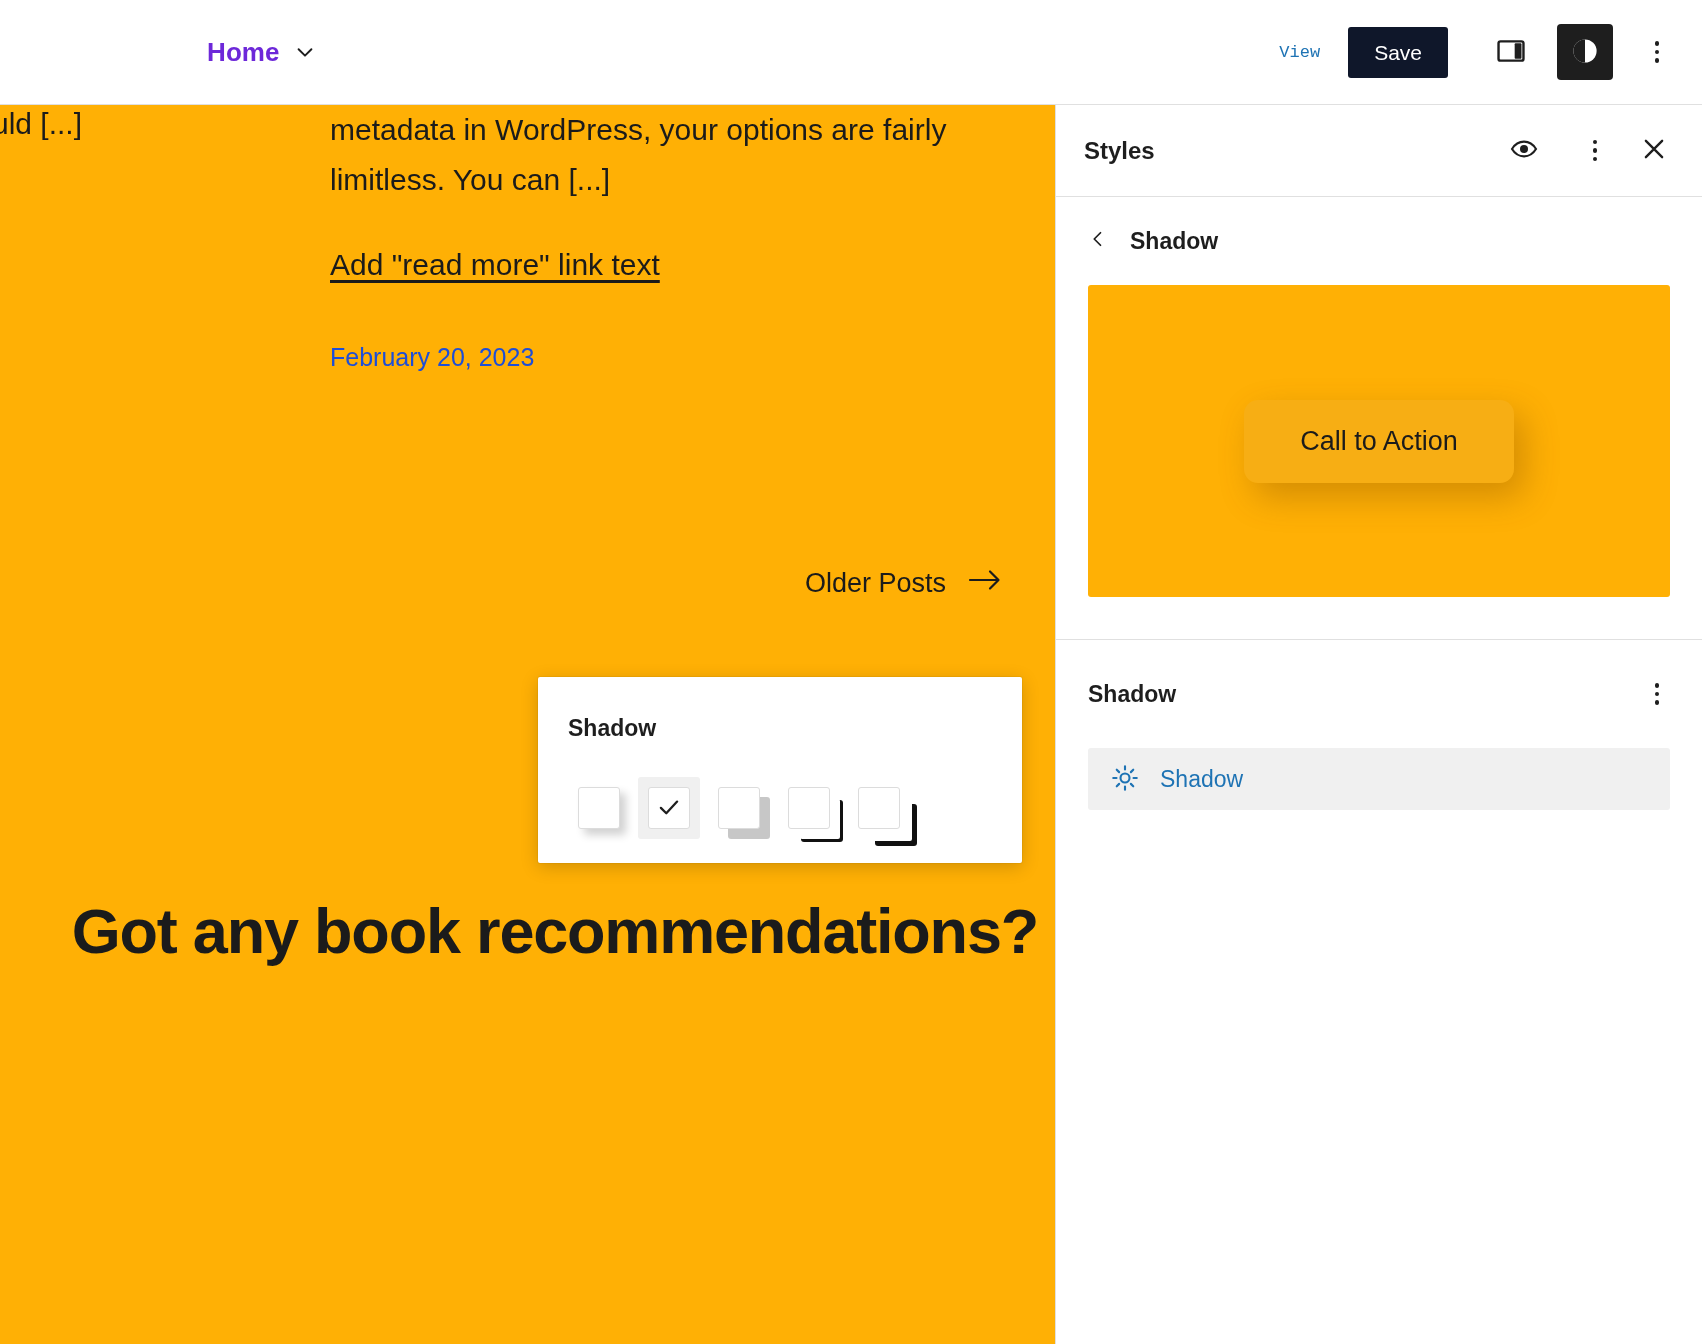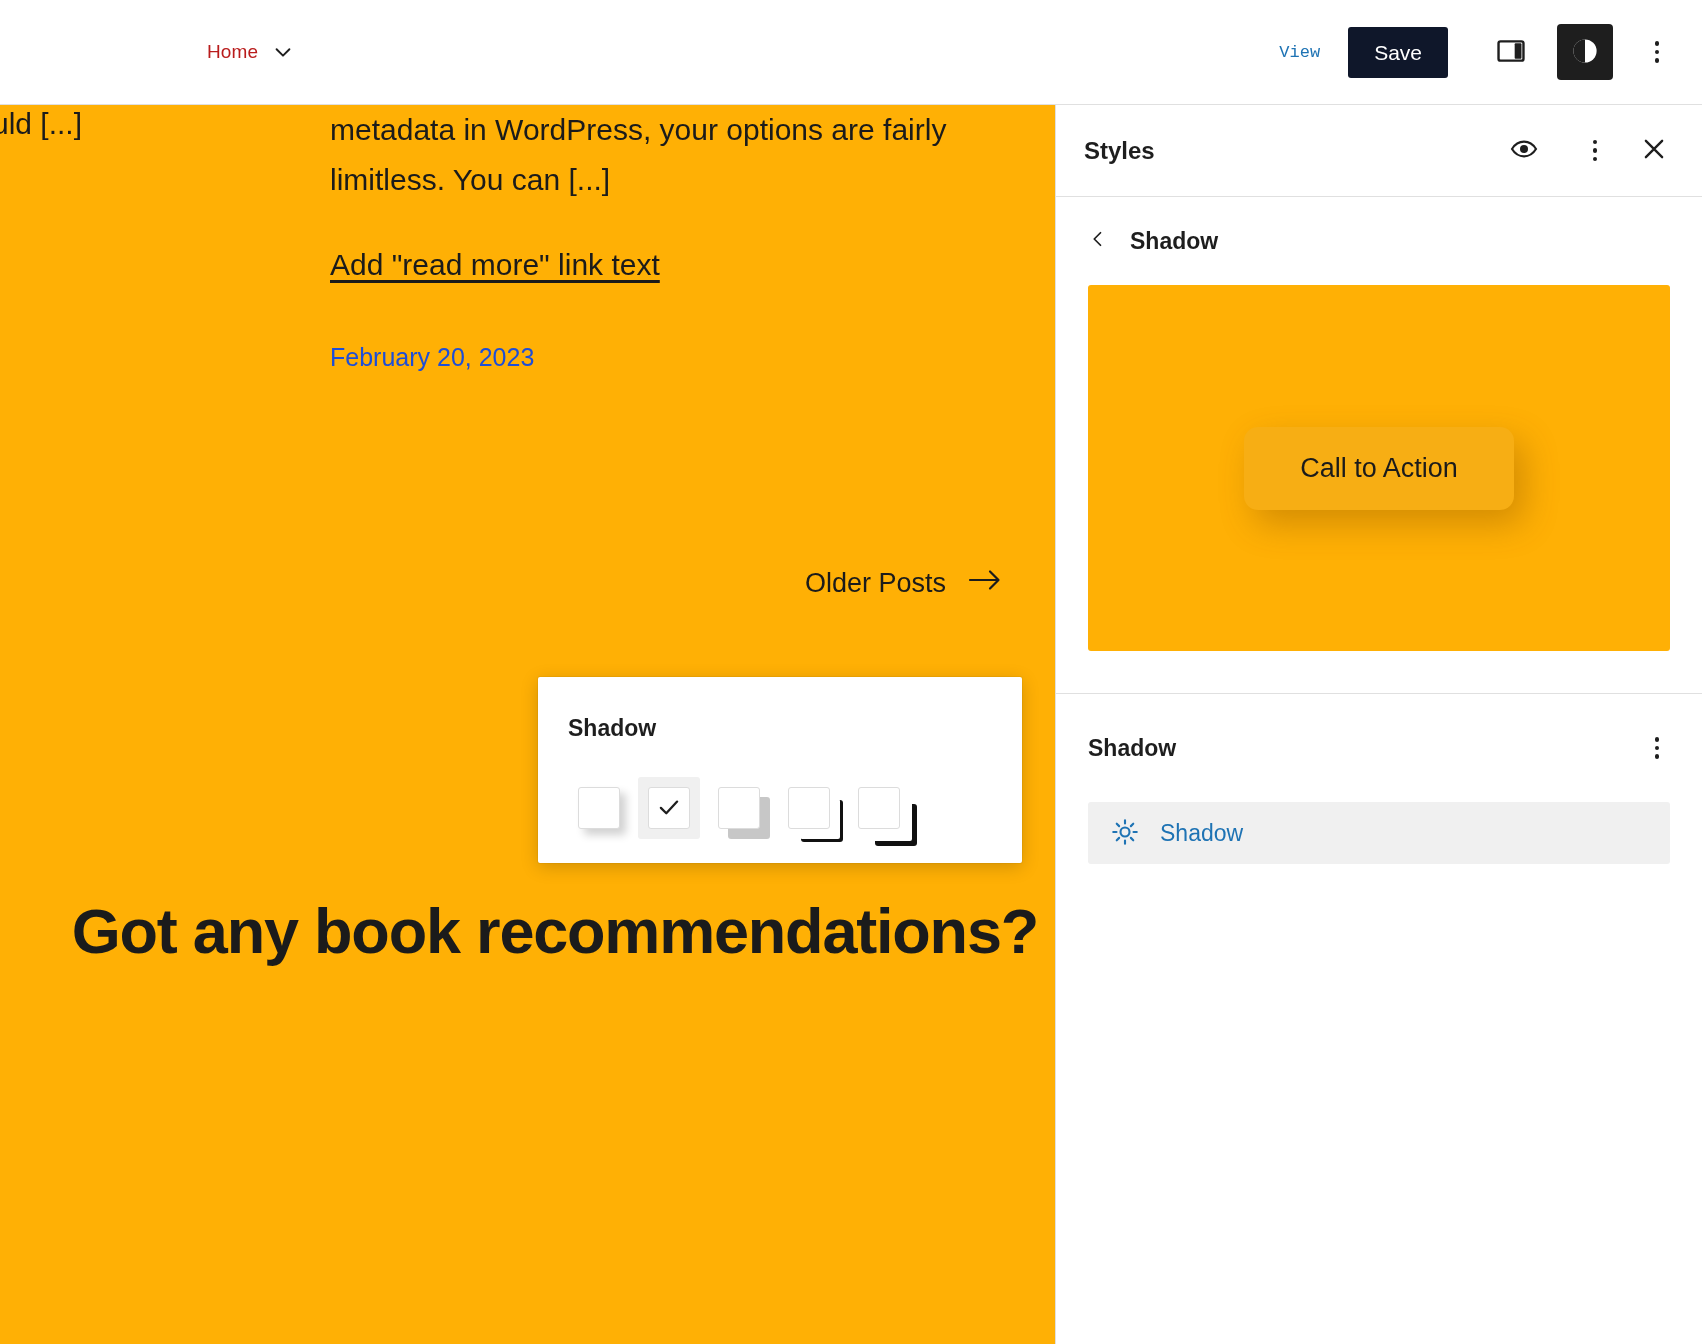--- a/index.html
+++ b/index.html
@@ -19,21 +19,21 @@
     display: flex; align-items: center;
   }
   .doc-switcher {
     display: flex; align-items: center; gap: 14px;
     margin-left: 197px;
     padding: 8px 10px;
     border-radius: 3px;
     cursor: pointer;
   }
   .doc-switcher .title {
-    font-size: 19px; color: #b91c1c; font-weight: 400;
+    font-size: 26px; color: #6d28d9; font-weight: 700;
     letter-spacing: .1px;
   }
   .chevron-down {
     width: 22px; height: 22px; display: block;
   }
   .toolbar-right {
     margin-left: auto; display: flex; align-items: center;
     gap: 0px; padding-right: 22px;
   }
   .view-link {
@@ -188,21 +188,21 @@
     display: flex; align-items: center; gap: 22px;
     padding: 30px 32px 16px 32px;
     cursor: pointer;
   }
   .nav-back .nb-label {
     font-size: 23px; font-weight: 700; color: #1e1e1e;
   }
 
   .preview-card {
     margin: 14px 32px 0 32px;
-    height: 366px;
+    height: 312px;
     background: #FFB005;
     border-radius: 3px;
     display: flex; align-items: center; justify-content: center;
     overflow: hidden;
   }
   .preview-cta {
     background: #F7AE14;
     border-radius: 14px;
     padding: 26px 56px;
     font-size: 27px; color: #1b1b1b;

